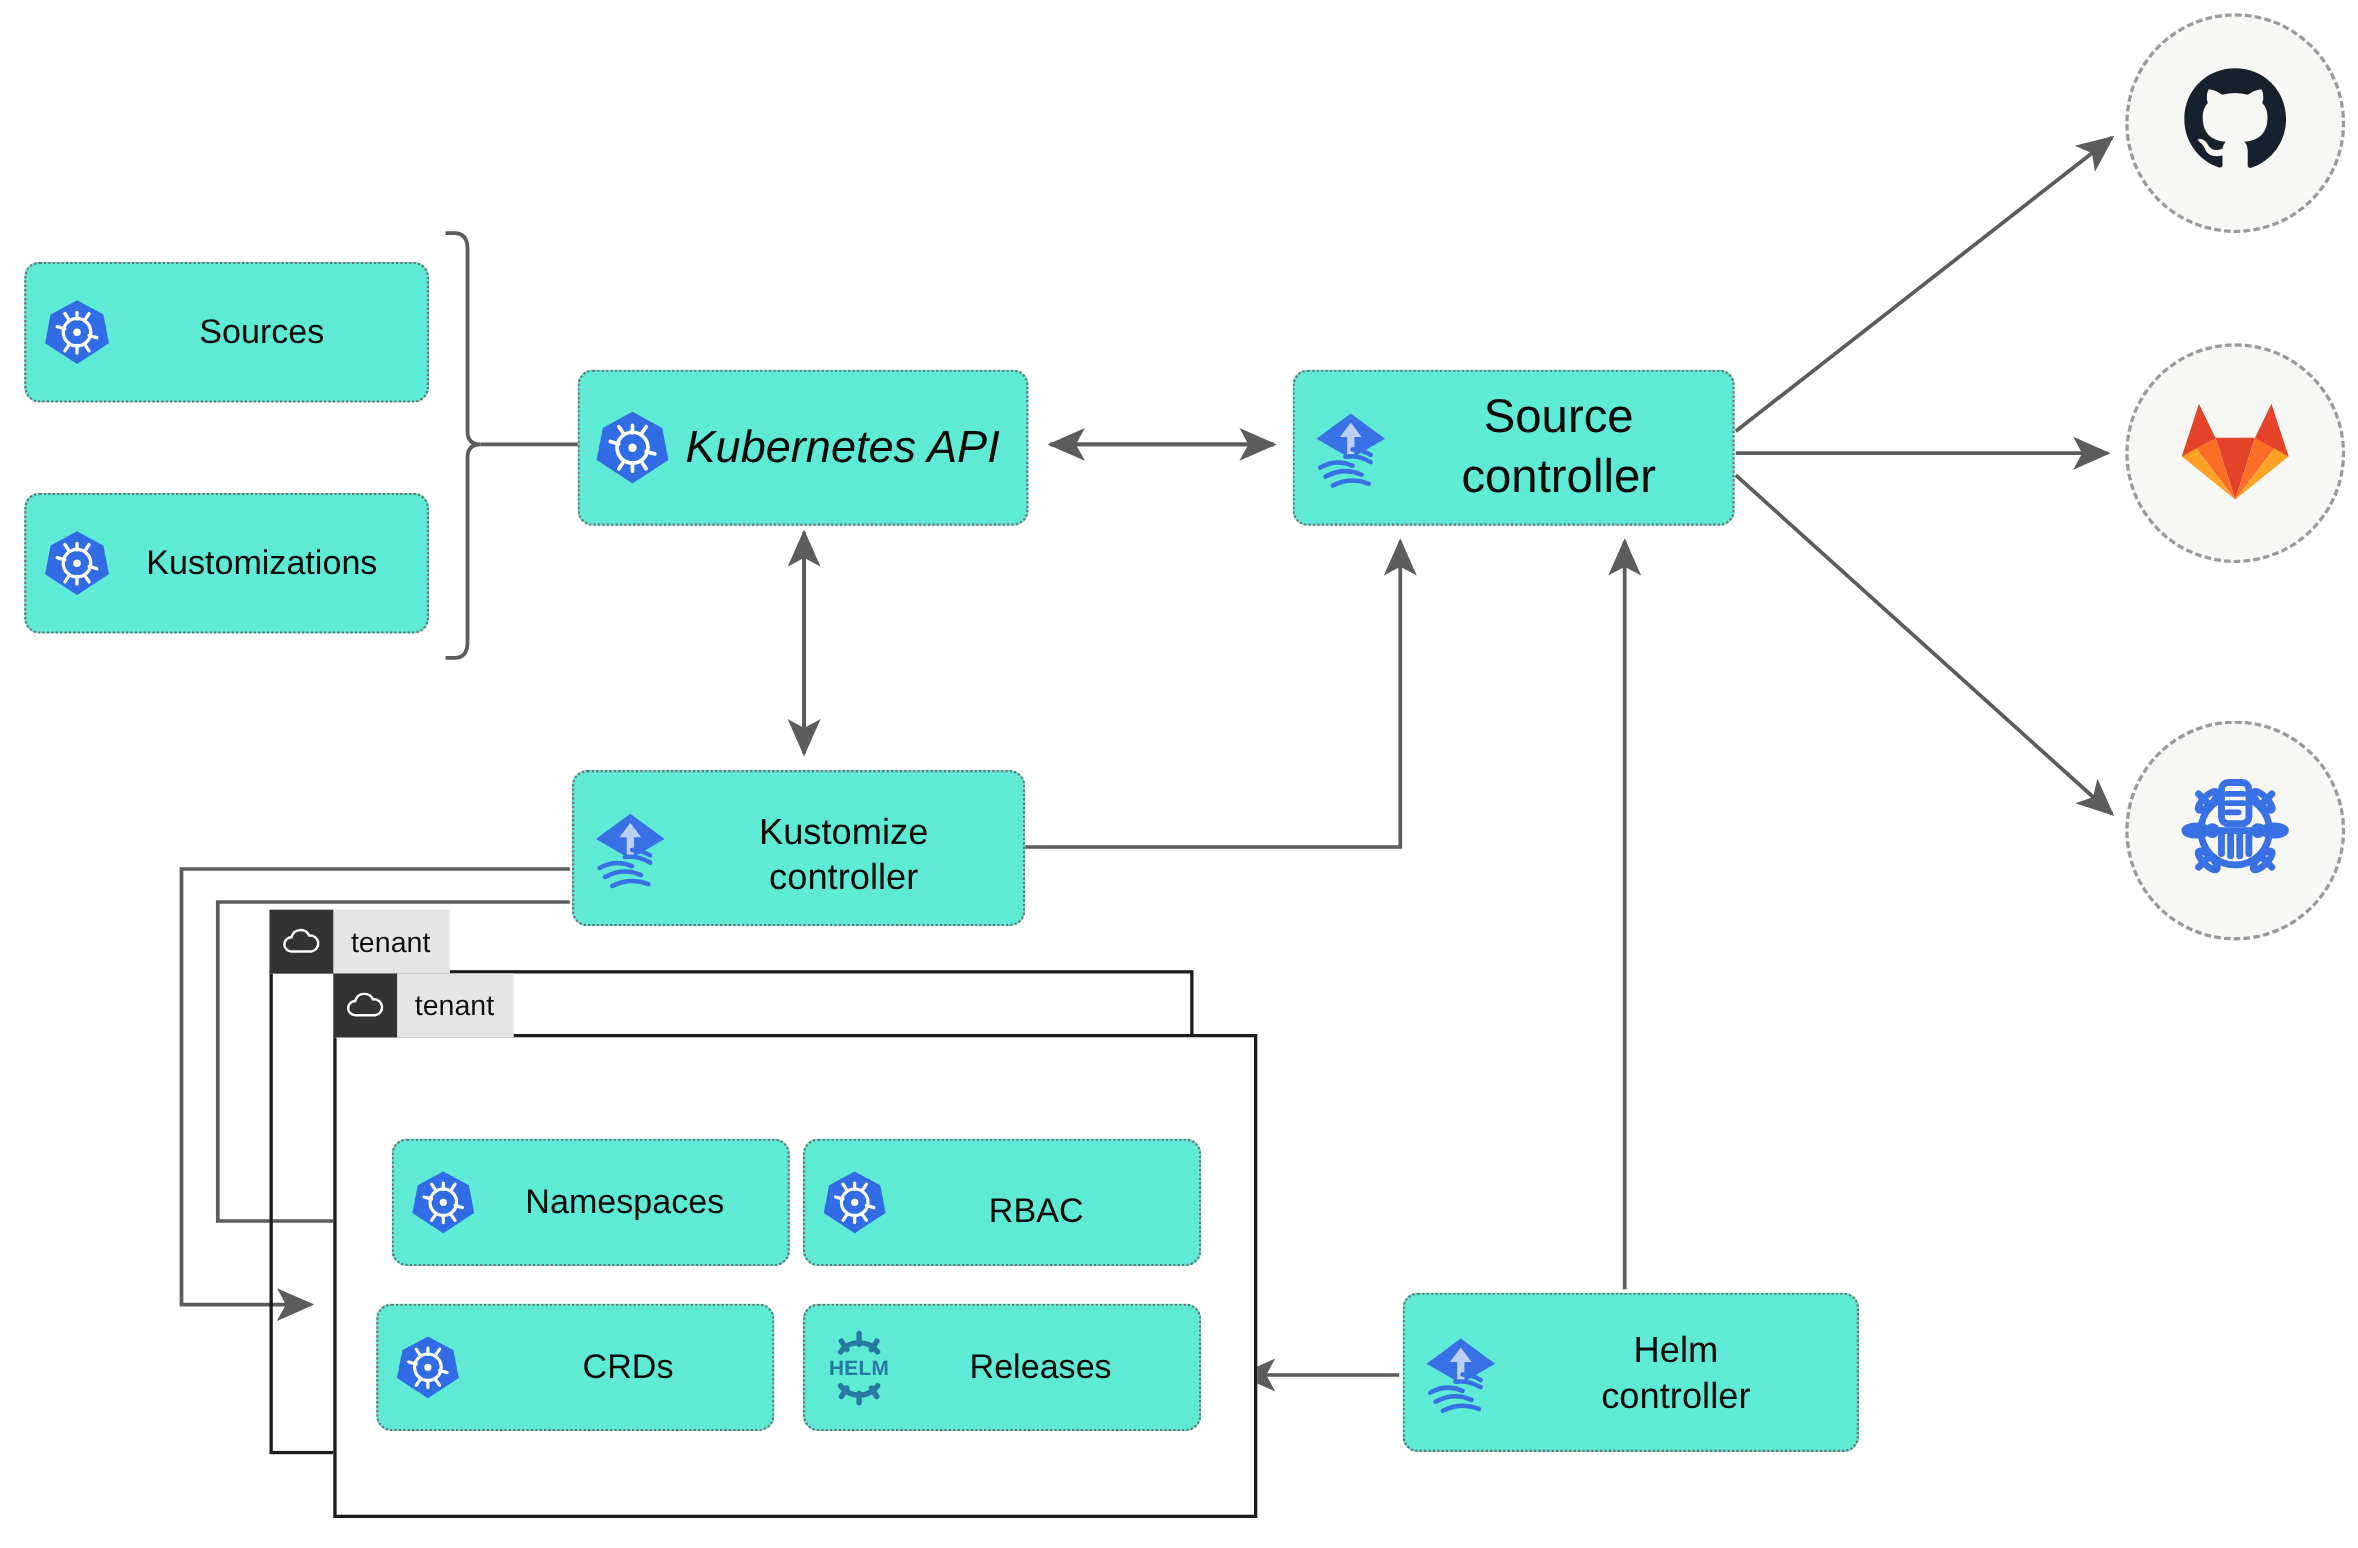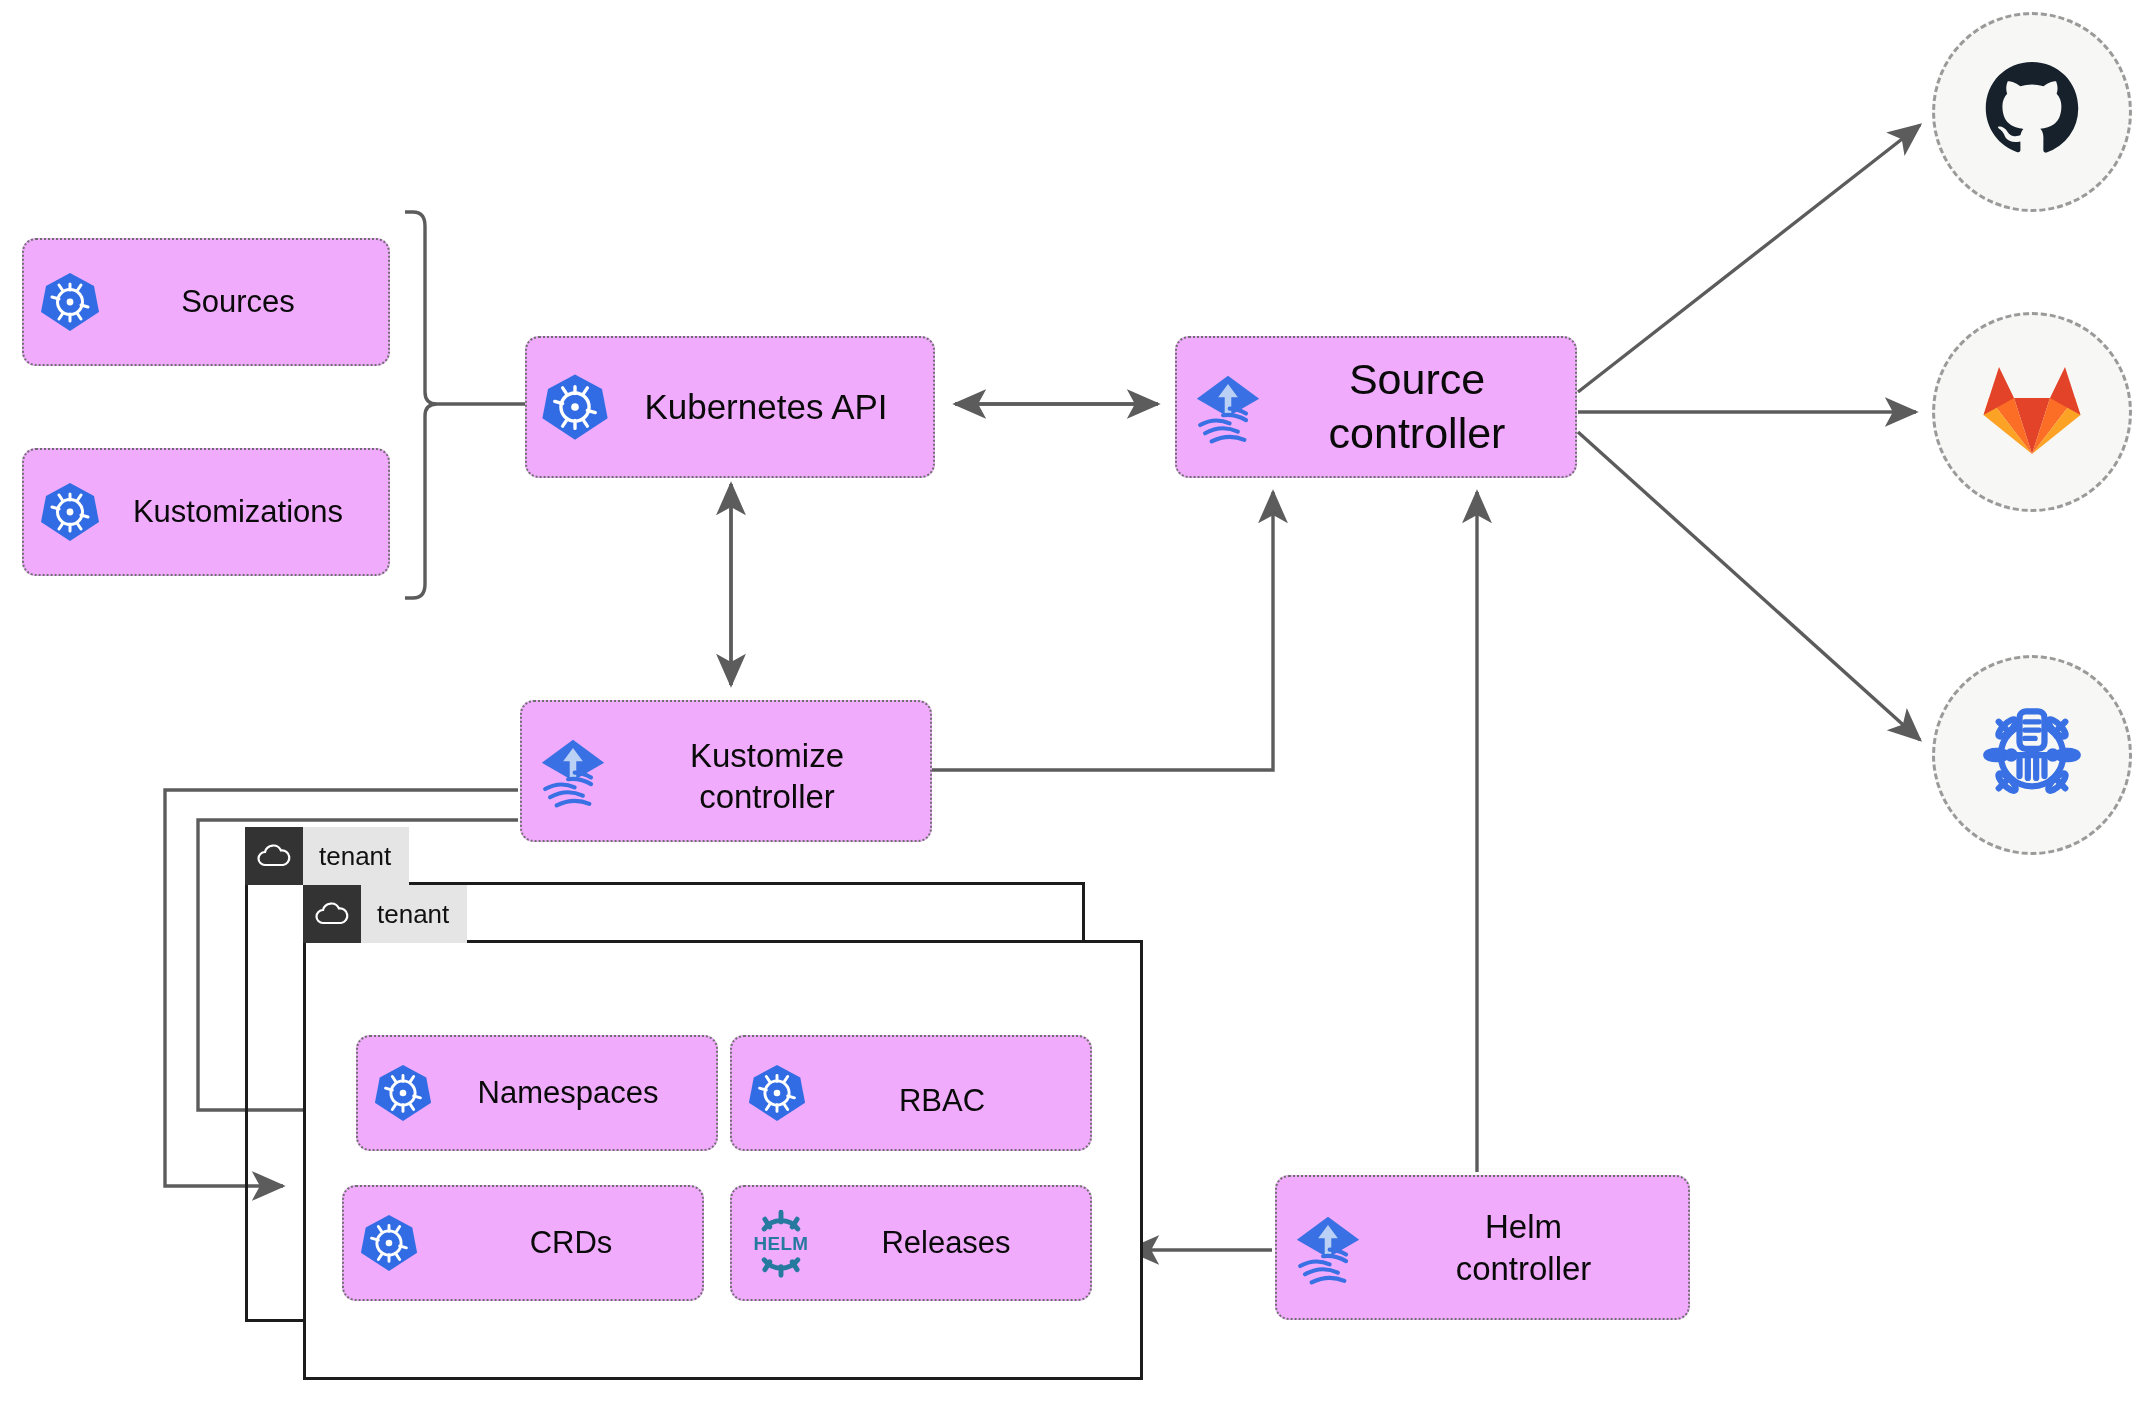--- a/index.html
+++ b/index.html
@@ -1,20 +1,20 @@
 <!DOCTYPE html>
 <html><head>
 <meta charset="utf-8">
 <style>
   html,body{margin:0;padding:0;background:#ffffff;}
   body{font-family:"Liberation Sans","DejaVu Sans",sans-serif;}
   #canvas{position:relative;width:2144px;height:1407px;background:#fff;overflow:hidden;}
   #edges{position:absolute;left:0;top:0;width:2144px;height:1407px;}
 
-  .node{position:absolute;box-sizing:border-box;background:#f0abfc;
+  .node{position:absolute;box-sizing:border-box;background:#5eead4;
         border:2px dotted #6f6f6f;border-radius:14px;
         display:flex;align-items:center;}
   .node .ico{flex:0 0 auto;display:flex;align-items:center;justify-content:center;}
   .node .lbl{flex:1 1 auto;text-align:center;color:#0a0a0a;line-height:1.25;}
 
   .circ{position:absolute;box-sizing:border-box;border:3px dashed #9a9a9a;
         border-radius:50%;background:#f7f7f5;
         display:flex;align-items:center;justify-content:center;}
 
   .tenant{position:absolute;box-sizing:border-box;background:transparent;
@@ -103,21 +103,21 @@
       <svg width="72" height="72" viewBox="0 0 64 64">
         <polygon points="32,3 56,16 61,42 32,61 3,42 8,16" fill="#326CE5"></polygon>
         <g fill="none" stroke="#fff" stroke-width="3" stroke-linecap="round">
           <circle cx="32" cy="32" r="12.5"></circle>
           <path d="M32 14 L32 20 M32 44 L32 51 M14 27 L21 29 M43 35 L50 37
                    M21 49 L25 43 M39 21 L43 15 M43 49 L39 43 M25 21 L21 15"></path>
         </g>
         <circle cx="32" cy="32" r="3.4" fill="#fff"></circle>
       </svg>
     </span>
-    <span class="lbl" style="font-size:35px;">Kubernetes API</span>
+    <span class="lbl" style="font-size:41px;font-style:italic;">Kubernetes API</span>
   </div>
 
   <div class="node" style="left:1175px;top:336px;width:402px;height:142px;padding:0 10px;">
     <span class="ico">
       <svg width="82" height="82" viewBox="0 0 100 100">
         <polygon points="50,12 88,40 50,62 12,40" fill="#3970E4"></polygon>
         <path d="M50,22 L62,38 L54,38 L54,62 L46,62 L46,38 L38,38 Z" fill="#BBD0F5"></path>
         <g stroke="#3970E4" stroke-width="5" fill="none" stroke-linecap="round">
           <path d="M16,72 Q34,62 52,70"></path>
           <path d="M22,82 Q42,71 62,80"></path>

